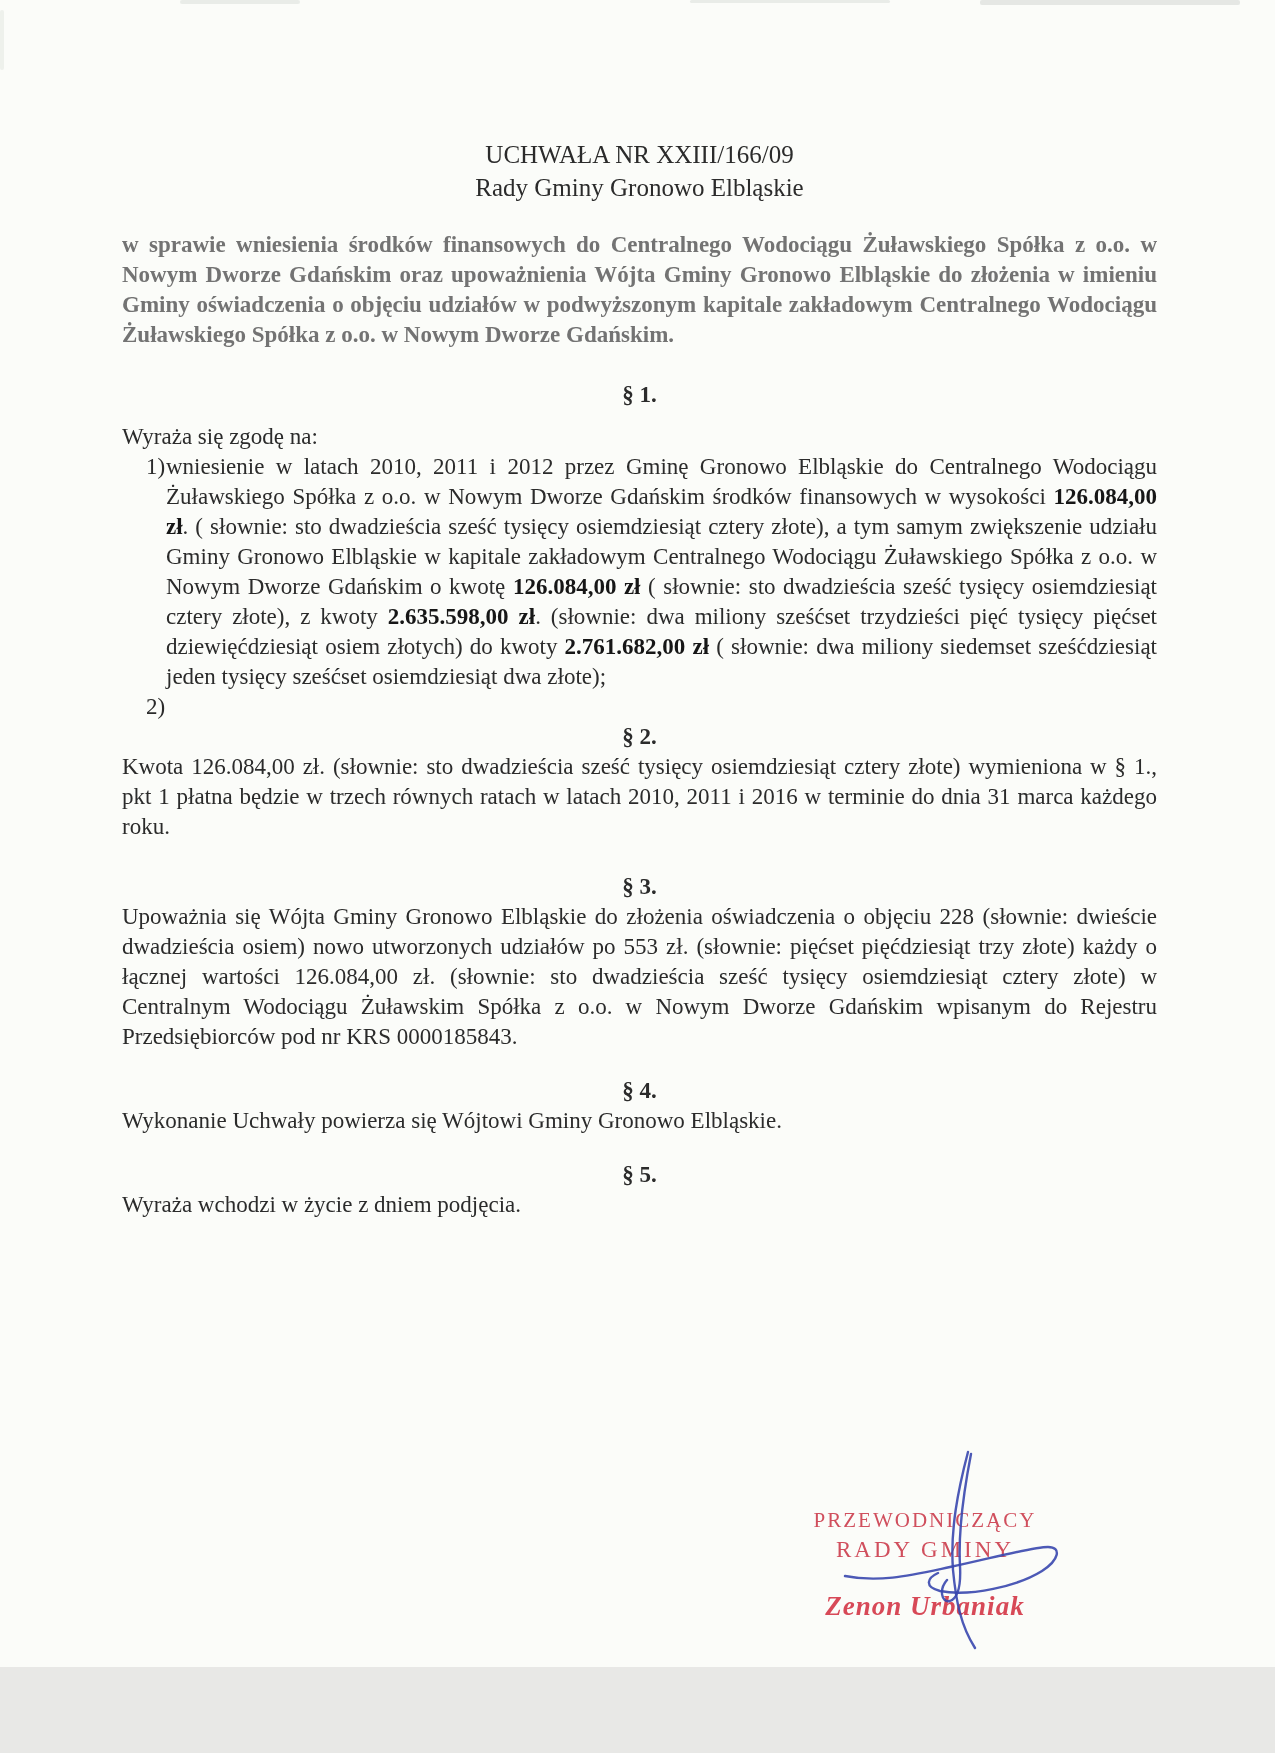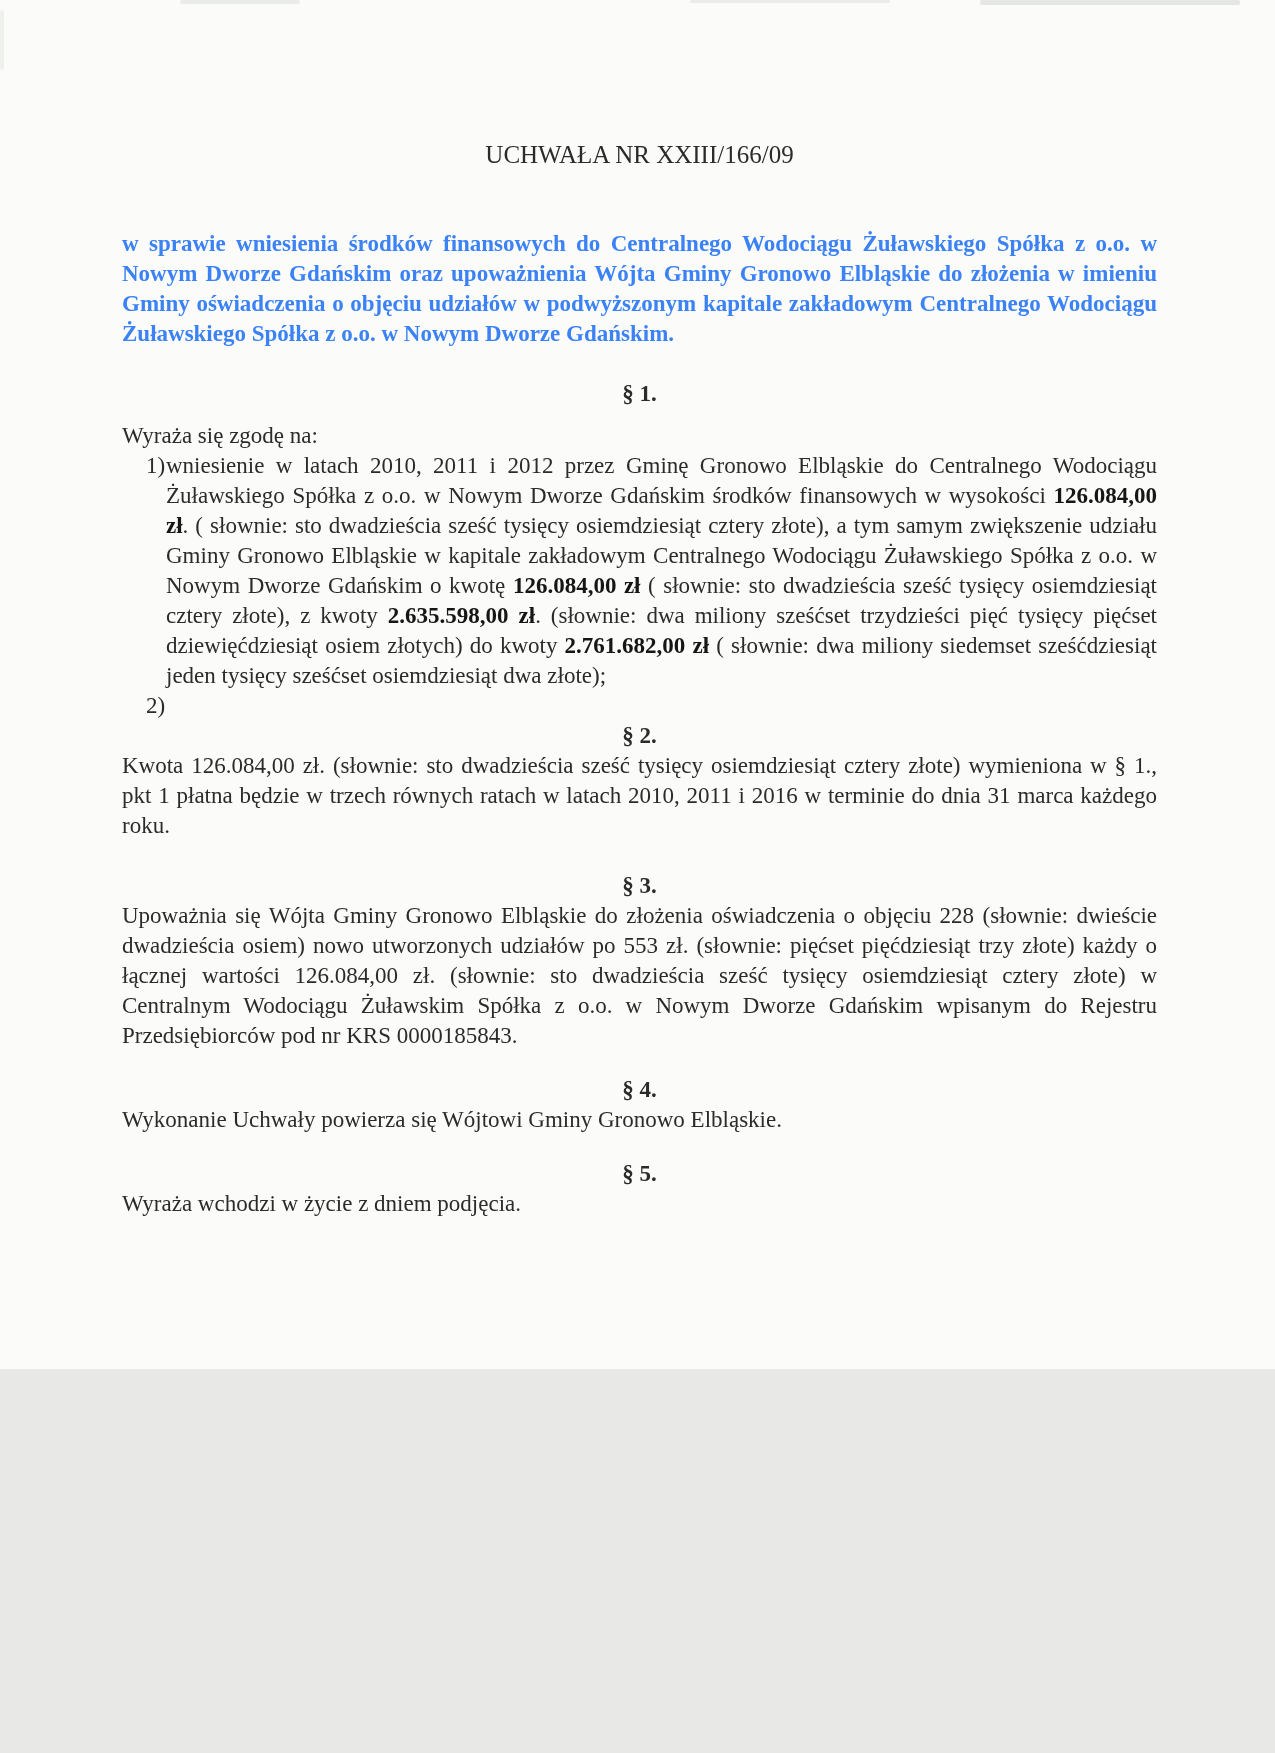--- a/index.html
+++ b/index.html
@@ -1,32 +1,32 @@
 <!DOCTYPE html>
 <html lang="pl"><head>
 <meta charset="utf-8">
 <style>
   html,body { margin:0; padding:0; }
   body { background:#e8e8e6; }
   .page {
     position:relative;
-    width:1275px; height:1369px;
+    width:1275px; height:1667px;
     margin:0 auto;
     background:#fbfcf9;
     box-sizing:border-box;
     padding:0 118px 0 122px;
     font-family:"Liberation Serif", serif;
     font-size:23px; line-height:30px;
     color:#2b2b2b;
     overflow:hidden;
     -webkit-font-smoothing:antialiased;
   }
   .title-block { padding-top:138px; text-align:center; font-size:25px; line-height:33px; }
   .subject {
-    margin-top:58px; font-weight:bold; color:#3b82f6;
+    margin-top:26px; font-weight:bold; color:#737373;
     text-align:justify;
   }
   .preamble { margin-top:22px; text-align:justify; text-indent:72px; }
   .sec-heading { margin-top:30px; text-align:center; font-weight:bold; }
   .sec-heading.tight { margin-top:24px; }
   .lead { margin-top:12px; }
   .olist { margin-top:0; }
   .olist-item { position:relative; padding-left:44px; text-align:justify; }
   .olist-item .marker { position:absolute; left:24px; top:0; }
   .sec-body { text-align:justify; }
@@ -54,20 +54,21 @@
 
 <div class="page" style="background: rgb(251, 252, 249); color: rgb(43, 43, 43);">
 
   <div class="top-smudge smudge-a"></div>
   <div class="top-smudge smudge-b"></div>
   <div class="top-smudge smudge-c"></div>
   <div class="top-smudge smudge-d"></div>
 
   <div class="title-block">
     <div>UCHWAŁA NR XXIII/166/09</div>
+    <div>Rady Gminy Gronowo Elbląskie</div>
   </div>
 
   <p class="subject">w sprawie wniesienia środków finansowych do Centralnego Wodociągu Żuławskiego Spółka z o.o. w Nowym Dworze Gdańskim oraz upoważnienia Wójta Gminy Gronowo Elbląskie do złożenia w imieniu Gminy oświadczenia o objęciu udziałów w podwyższonym kapitale zakładowym Centralnego Wodociągu Żuławskiego Spółka z o.o. w Nowym Dworze Gdańskim.</p>
 
 
   <div class="sec-heading">§ 1.</div>
   <div class="lead">Wyraża się zgodę na:</div>
   <div class="olist">
     <div class="olist-item">
       <span class="marker">1)</span>

